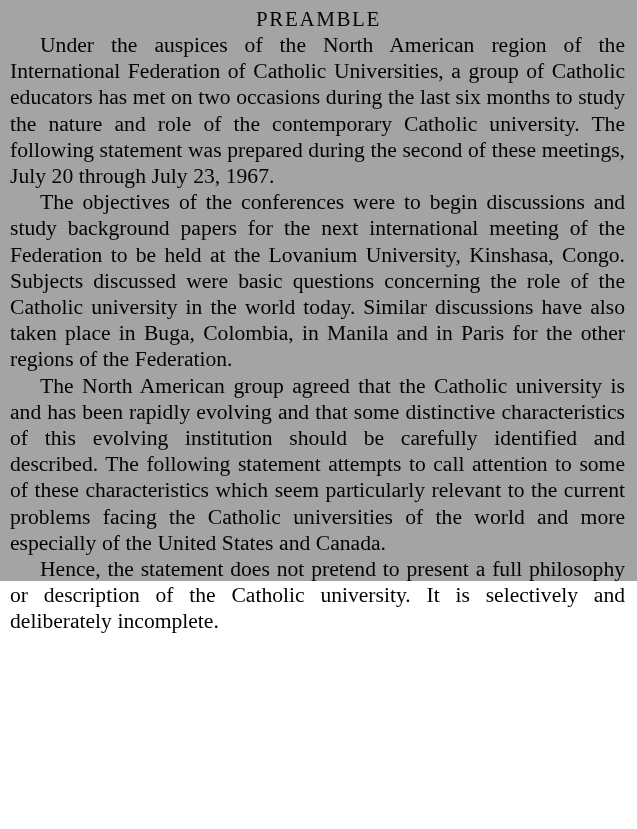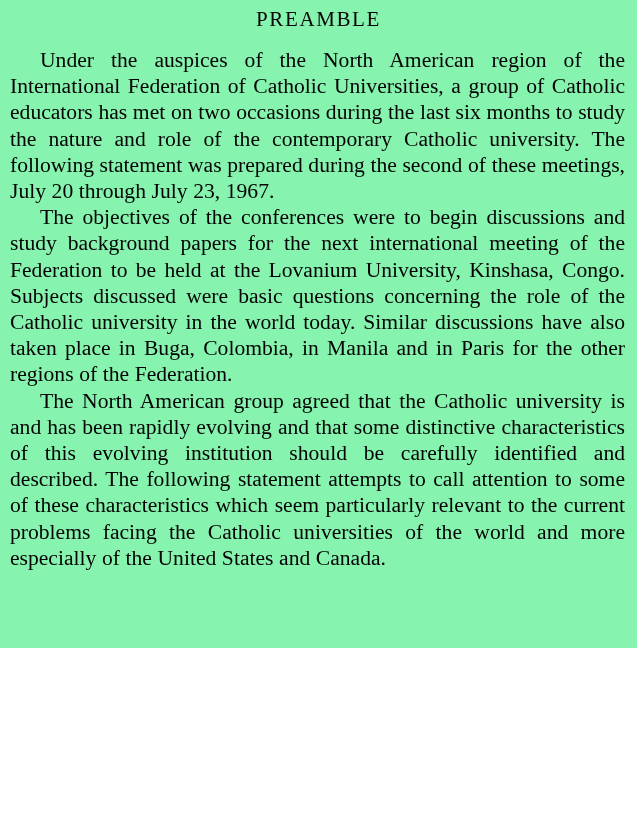--- a/index.html
+++ b/index.html
@@ -11,22 +11,22 @@
     height: 829px;
     background: #ffffff;
     font-family: "Liberation Serif", "DejaVu Serif", serif;
     color: #000000;
     overflow: hidden;
   }
 
   #page {
     position: relative;
     width: 637px;
-    height: 648px;
-    background: #86efac;
+    height: 581px;
+    background: #a3a3a3;
     padding: 0;
     box-sizing: border-box;
   }
 
   .page-title {
     text-align: center;
     font-size: 21px;
     letter-spacing: 1.6px;
     font-weight: normal;
     margin: 0;
@@ -50,21 +50,20 @@
     font-size: 21.6px;
     line-height: 26.2px;
     text-indent: 30px;
     color: #080808;
     hyphens: manual;
     word-spacing: 0.2px;
   }
 
   
   .para.first {
-    margin-top: 15px;
   }
 
   
   #page {
     filter: contrast(1.04);
   }
 </style>
 </head>
 <body>
 
@@ -73,17 +72,18 @@
   <h1 class="page-title">PREAMBLE</h1>
 
   <div class="body-block">
 
     <p class="para first">Under the auspices of the North American region of the International Federation of Catholic Universities, a group of Catholic educators has met on two occasions during the last six months to study the nature and role of the contemporary Catholic university. The following statement was prepared during the second of these meetings, July 20 through July 23, 1967.</p>
 
     <p class="para">The objectives of the conferences were to begin discussions and study background papers for the next international meeting of the Federation to be held at the Lovanium University, Kinshasa, Congo. Subjects discussed were basic questions concerning the role of the Catholic university in the world today. Similar discussions have also taken place in Buga, Colombia, in Manila and in Paris for the other regions of the Federation.</p>
 
     <p class="para">The North American group agreed that the Catholic university is and has been rapidly evolving and that some distinctive characteristics of this evolving institution should be carefully identified and described. The following statement attempts to call attention to some of these characteristics which seem particularly relevant to the current problems facing the Catholic universities of the world and more especially of the United States and Canada.</p>
 
+    <p class="para">Hence, the statement does not pretend to present a full philosophy or description of the Catholic university. It is selectively and deliberately incomplete.</p>
 
 
   </div>
 
 </div>
 
 </body></html>

